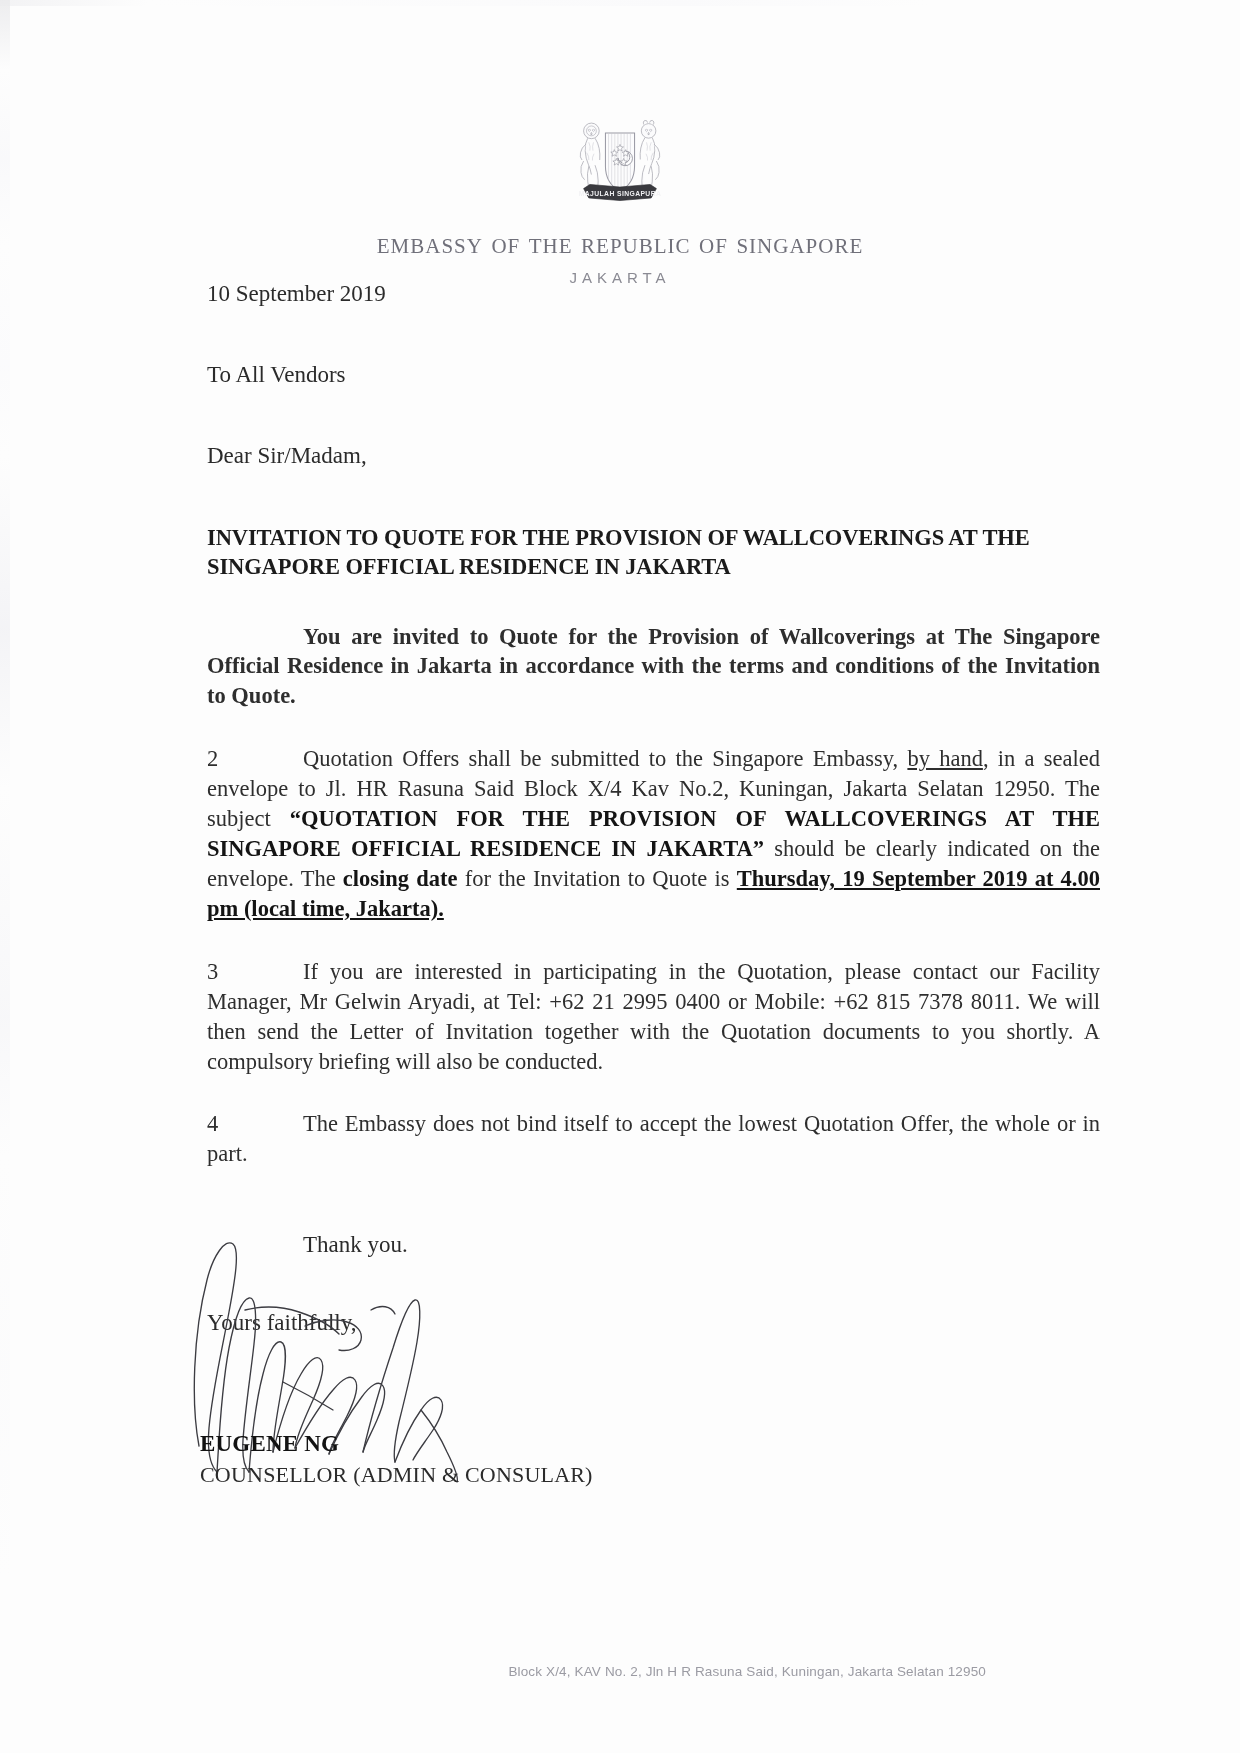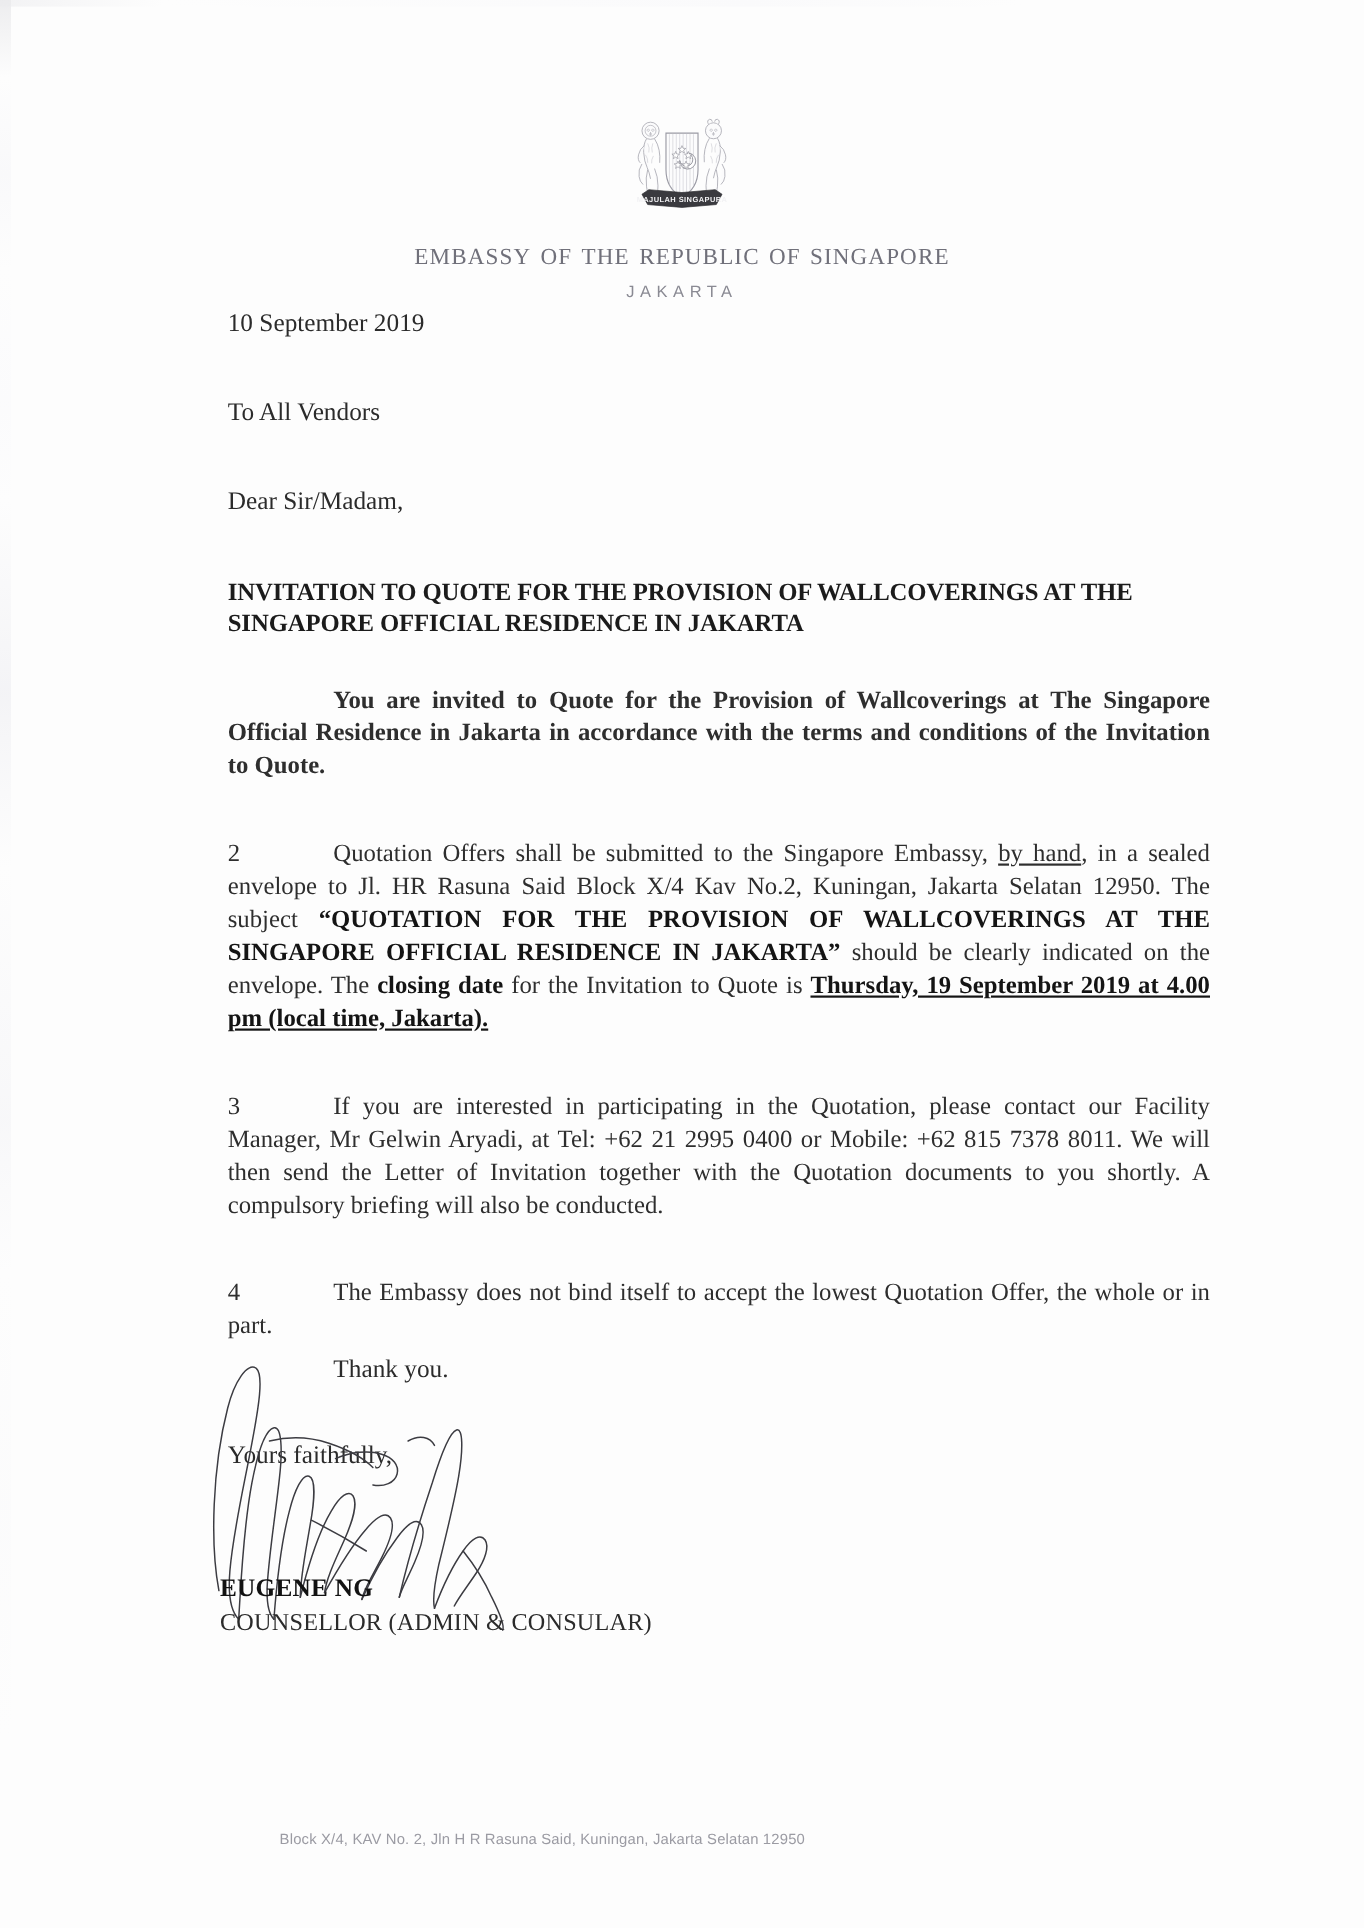--- a/index.html
+++ b/index.html
@@ -48,21 +48,21 @@
         rgba(255,255,255,0) 12%,
         rgba(248,248,250,0.6) 55%,
         rgba(255,255,255,0) 75%);
     pointer-events: none;
   }
 
   
   .letterhead {
     position: absolute;
     left: 0;
-    top: 96px;
+    top: 108px;
     width: 1240px;
     text-align: center;
   }
   .crest {
     display: block;
     margin: 0 auto;
     width: 104px;
     height: 104px;
   }
   .org-name {
@@ -110,21 +110,21 @@
   }
   .subject-title {
     margin-top: 56px;
     font-weight: bold;
     font-size: 22.5px;
     line-height: 1.30;
     letter-spacing: -0.1px;
     color: #1b1b1b;
   }
   .para {
-    margin-top: 50px;
+    margin-top: 33px;
     font-size: 22.5px;
     line-height: 1.33;
     text-align: justify;
     color: #2e2e2e;
   }
   .para.first { margin-top: 40px; font-weight: bold; }
   .num {
     display: inline-block;
     width: 96px;
   }
@@ -180,21 +180,21 @@
     letter-spacing: 0.2px;
     color: #2b2b2b;
   }
 
   
   .footer {
     position: absolute;
     left: 0;
     top: 1664px;
     width: 986px;
-    text-align: center;
+    text-align: right;
     font-family: "Liberation Sans", "DejaVu Sans", sans-serif;
     color: #9b9ba3;
   }
   .footer-line1 { font-size: 13.5px; letter-spacing: 0.15px; }
   .footer-line2 { font-size: 13.5px; letter-spacing: 0.15px; margin-top: 6px; }
   .footer-sep { padding: 0 6px; color: #b4b4ba; }
 </style>
 </head>
 <body>
 

